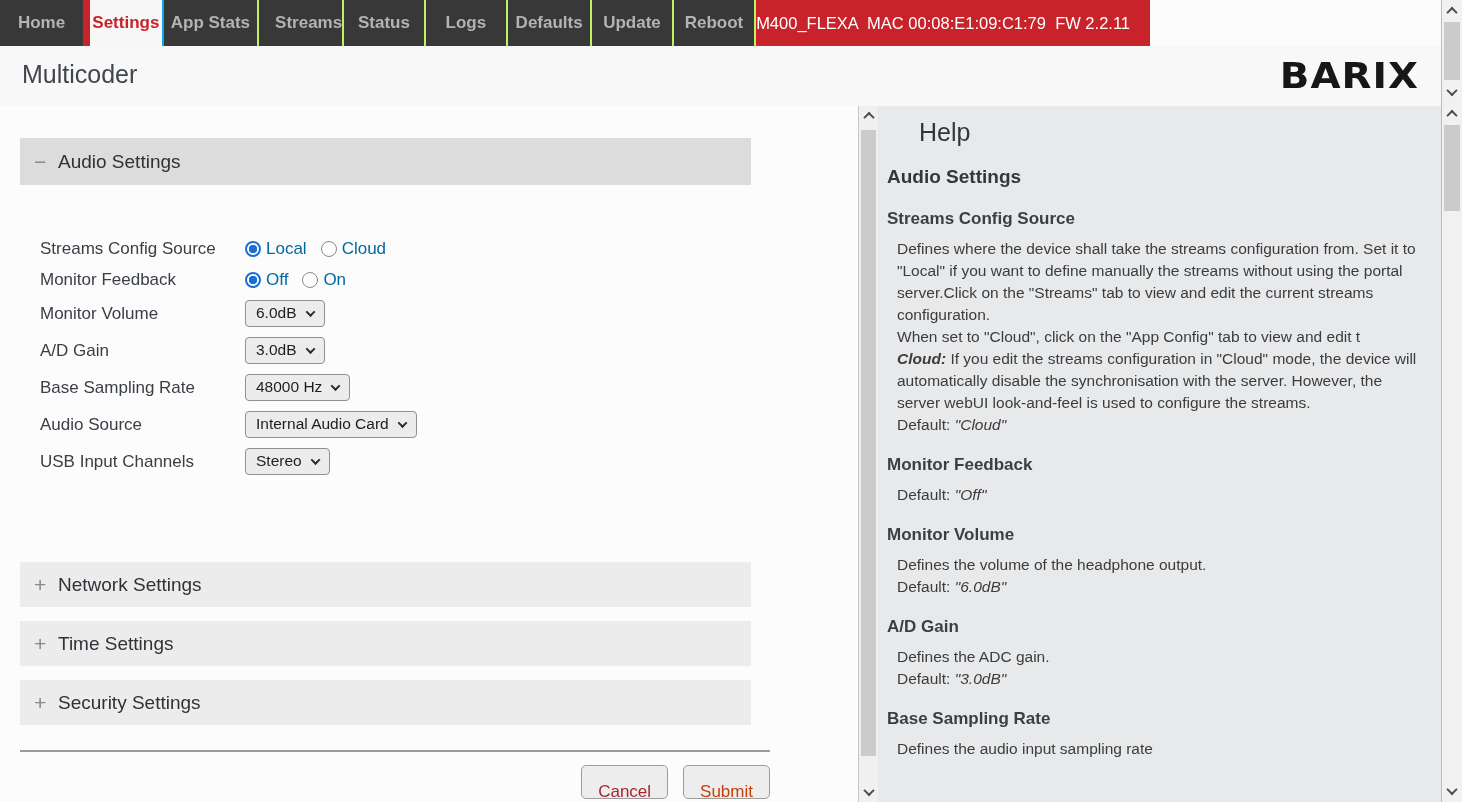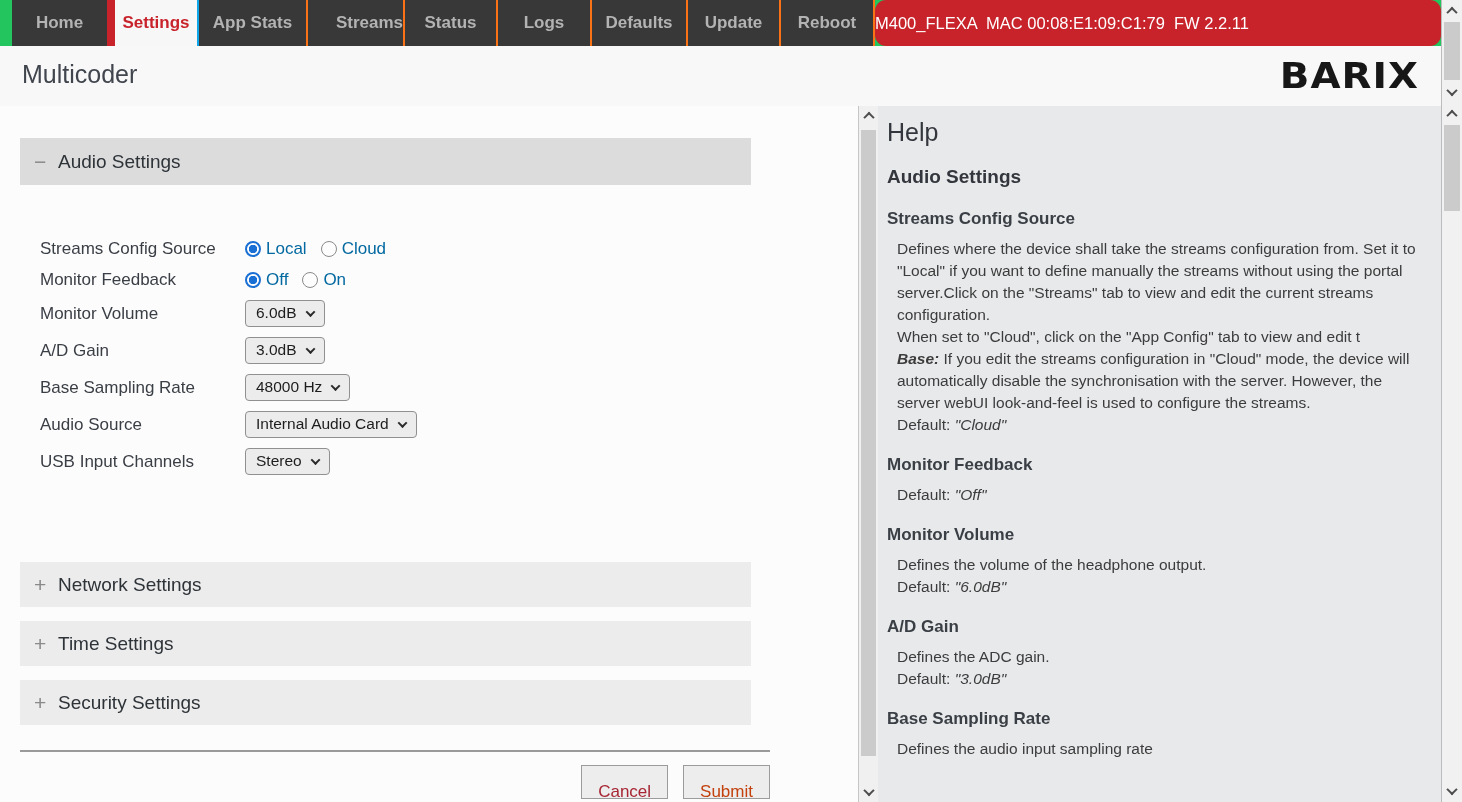--- a/index.html
+++ b/index.html
@@ -1,26 +1,26 @@
 <!DOCTYPE html>
 <html><head>
 <meta charset="utf-8">
 <style>
   * { margin:0; padding:0; box-sizing:border-box; }
   html,body { width:1462px; height:802px; font-family:"Liberation Sans","DejaVu Sans",sans-serif; background:#fff; }
   .screen { position:relative; width:1462px; height:802px; overflow:hidden; background:#fbfbfb; }
 
   
-  .nav { position:absolute; left:0; top:0; width:1441px; height:46px; display:flex; background:#22c55e;padding-left:12px; }
+  .nav { position:absolute; left:0; top:0; width:1150px; height:46px; display:flex; background:#c4b5fd; }
   .tab { height:46px; line-height:46px; text-align:center; font-size:17px; font-weight:700;
-         color:#b3b3b3; background:#383838; border-right:2px solid #f97316; cursor:pointer; }
+         color:#b3b3b3; background:#383838; border-right:2px solid #bef264; cursor:pointer; }
   .tab-accent { width:8px; height:46px; background:#c8232b; }
   .tab.active { background:#f7f7f7; color:#c8232b; border-right:2px solid #0ea5e9; }
   .nav-info { flex:1; height:46px; line-height:46px; background:#c8232b; color:#ffffff;
-              font-size:16.5px; text-align:left; padding-right:20px; white-space:pre;border-radius:11px; }
+              font-size:16.5px; text-align:left; padding-right:20px; white-space:pre; }
 
   
   .hdr { position:absolute; left:0; top:46px; width:1441px; height:76px; background:#f8f8f8;
          border-bottom:2px solid #bb1f26; }
   .page-title { position:absolute; left:22px; top:14px; font-size:25px; color:#41454d; }
   .logo { position:absolute; right:22px; top:9px; font-size:36px; font-weight:900; color:#171717;
           letter-spacing:1px; transform:scaleX(1.08); transform-origin:right; font-family:"DejaVu Sans",sans-serif; }
 
   
   .content { position:absolute; left:0; top:106px; width:858px; height:696px; background:#fcfcfc; }
@@ -40,29 +40,29 @@
   .radio.checked { border:2px solid #1a6fd4; background:radial-gradient(circle,#1a6fd4 0 4px,#fff 4.5px); }
   .rlabel { font-size:17px; color:#0369a1; }
   .rg .opt2 { margin-left:14px; }
   .select { display:inline-flex; align-items:center; gap:10px; background:#ececec; border:1px solid #909090;
             border-radius:4px; padding:3px 10px 4px 10px; font-size:15.5px; color:#1d1d1d; cursor:pointer; }
   .sel-chev { width:7px; height:7px; border-right:2px solid #2b2b2b; border-bottom:2px solid #2b2b2b;
               transform:rotate(45deg) translate(-1px,-1px); }
 
   .sep { position:absolute; left:20px; top:644px; width:750px; height:2px; background:#9a9a9a; }
   .actions { position:absolute; left:20px; top:659px; width:750px; display:flex; justify-content:flex-end; gap:15px; }
-  .btn { height:29px; padding:16px 16px; border:1px solid #9b9b9b; border-radius:0; background:#ededed;
+  .btn { height:29px; padding:16px 16px; border:1px solid #9b9b9b; border-radius:5px; background:#ededed;
          font-size:17px; font-family:inherit; cursor:pointer; }
   .btn.cancel { color:#a72633; }
   .btn.submit { color:#c2410c; }
 
   
   .help { position:absolute; left:878px; top:106px; width:563px; height:696px; background:#e8e9eb;
           padding:8px 20px 0 9px; overflow:hidden; }
-  .help-title { font-size:25px; color:#33373d; font-weight:500; margin-top:2px; line-height:32px; }
+  .help-title { font-size:25px; color:#33373d; font-weight:500; margin-top:2px; line-height:32px;margin-left:32px; }
   .help-section { font-size:19px; color:#33373d; font-weight:700; margin-top:16px; line-height:26px; }
   .topic-h { font-size:17px; color:#3a3f45; font-weight:700; margin-top:17px; line-height:24px; }
   .topic-b { font-size:15.5px; line-height:22px; margin-top:7px; padding-left:10px; color:#3c3c3c; max-width:534px; }
   .note-l { font-weight:700; font-style:italic; }
   .dv { font-style:italic; }
 
   
   .sbar { position:absolute; background:#f0f0f0; }
   .sb-btn { position:absolute; left:0; width:100%; height:20px; display:flex; align-items:center;
             justify-content:center; cursor:pointer; }
@@ -192,21 +192,21 @@
   </div>
 
   <div class="help">
     <div class="help-title">Help</div>
     <div class="help-section">Audio Settings</div>
 
     <div class="topic-h">Streams Config Source</div>
     <div class="topic-b">
       <div>Defines where the device shall take the streams configuration from. Set it to "Local" if you want to define manually the streams without using the portal server.Click on the "Streams" tab to view and edit the current streams configuration.</div>
       <div>When set to "Cloud", click on the "App Config" tab to view and edit t</div>
-      <div><span class="note-l">Base:</span><span> If you edit the streams configuration in "Cloud" mode, the device will automatically disable the synchronisation with the server. However, the server webUI look-and-feel is used to configure the streams.</span></div>
+      <div><span class="note-l">Cloud:</span><span> If you edit the streams configuration in "Cloud" mode, the device will automatically disable the synchronisation with the server. However, the server webUI look-and-feel is used to configure the streams.</span></div>
       <div><span>Default: </span><span class="dv">"Cloud"</span></div>
     </div>
 
     <div class="topic-h">Monitor Feedback</div>
     <div class="topic-b">
       <div><span>Default: </span><span class="dv">"Off"</span></div>
     </div>
 
     <div class="topic-h">Monitor Volume</div>
     <div class="topic-b">

